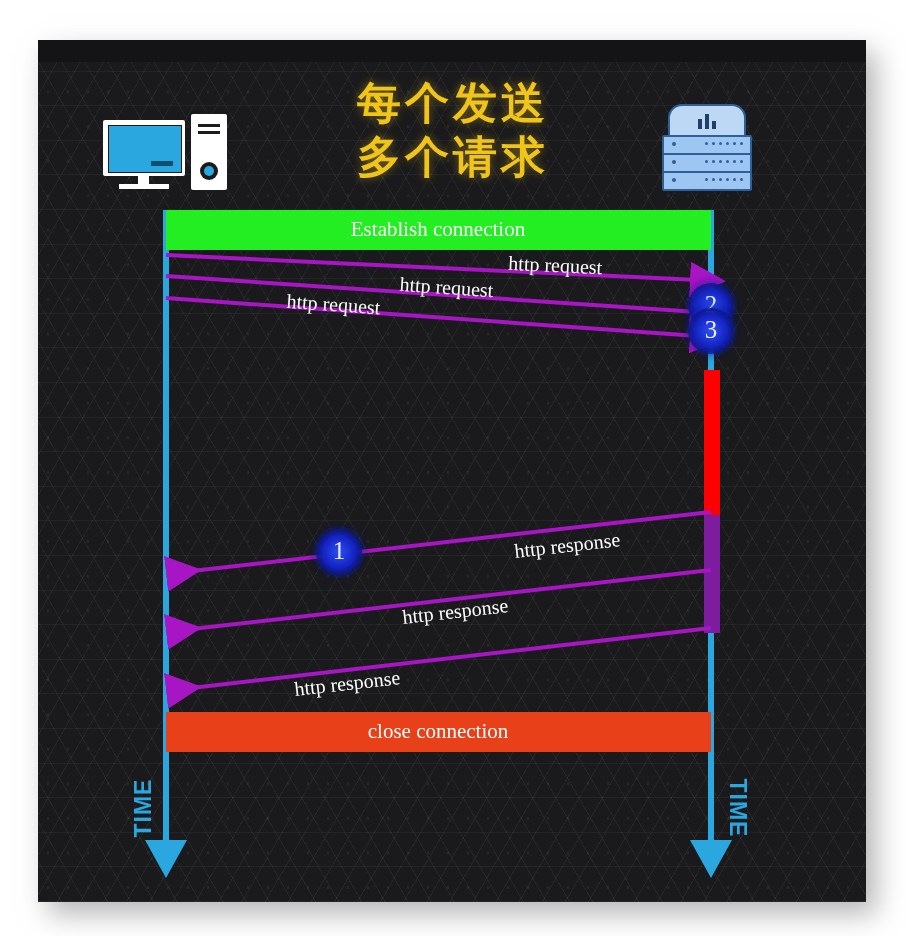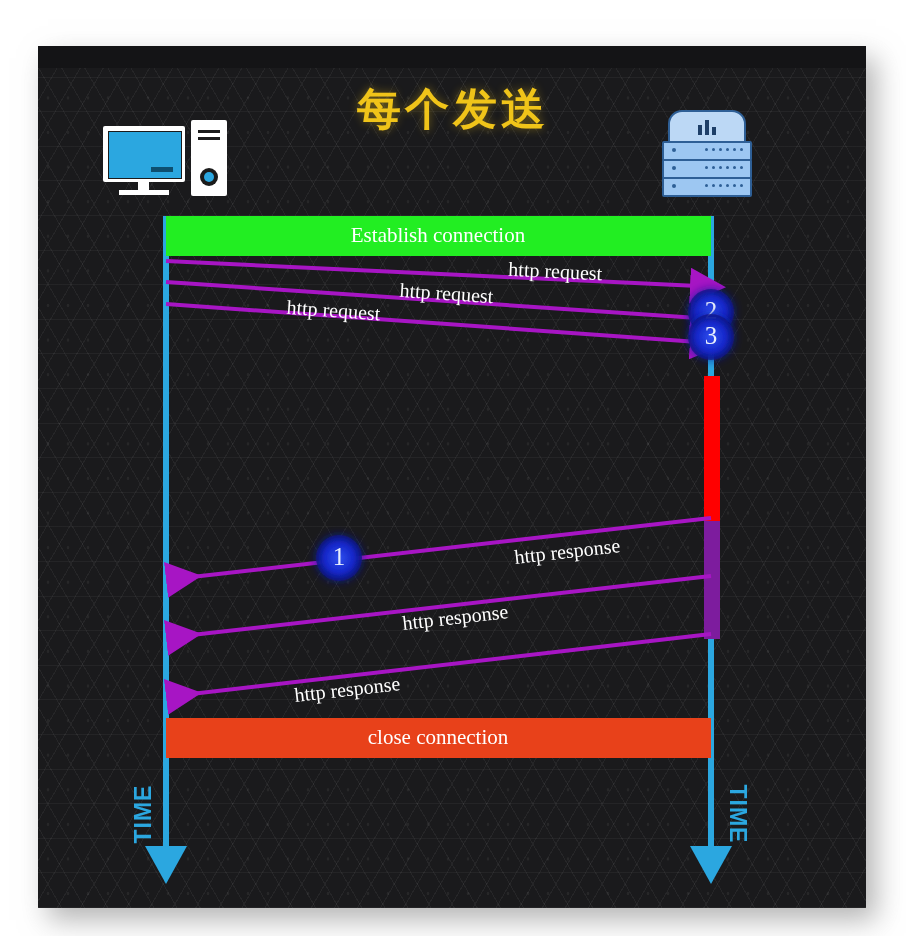--- a/index.html
+++ b/index.html
@@ -17,21 +17,21 @@
     position: relative;
     width: 906px;
     height: 936px;
     background: #ffffff;
   }
 
   
   #panel {
     position: absolute;
     left: 38px;
-    top: 46px;
+    top: 40px;
     width: 828px;
     height: 862px;
     background-color: #19191b;
     box-shadow: 10px 12px 26px rgba(120,120,120,0.55);
     overflow: hidden;
   }
 
   
   #panel-texture {
     position: absolute;
@@ -222,21 +222,21 @@
           <span></span>
             <span></span>
             <span></span>
             <span></span>
             <span></span>
             <span></span>
         </div>
       </div>
     </div>
 
-    <div id="title" style="left:205px; top:36px; width:420px;"><span>每个发送</span><br></div>
+    <div id="title" style="left:205px; top:36px; width:420px;"><span>每个发送</span><br><span>多个请求</span></div>
 
     <svg id="diagram" viewBox="0 0 828 862" xmlns="http://www.w3.org/2000/svg">
       <defs>
         <marker id="arrowL" markerWidth="9" markerHeight="9" refX="7" refY="4.5" orient="auto" markerUnits="strokeWidth">
           <path d="M9,0 L9,9 L0,4.5 z" fill="#a715c4"></path>
         </marker>
         <marker id="arrowR" markerWidth="9" markerHeight="9" refX="2" refY="4.5" orient="auto" markerUnits="strokeWidth">
           <path d="M0,0 L0,9 L9,4.5 z" fill="#a715c4"></path>
         </marker>
         <radialGradient id="badgeGlow" cx="50%" cy="50%" r="50%">

